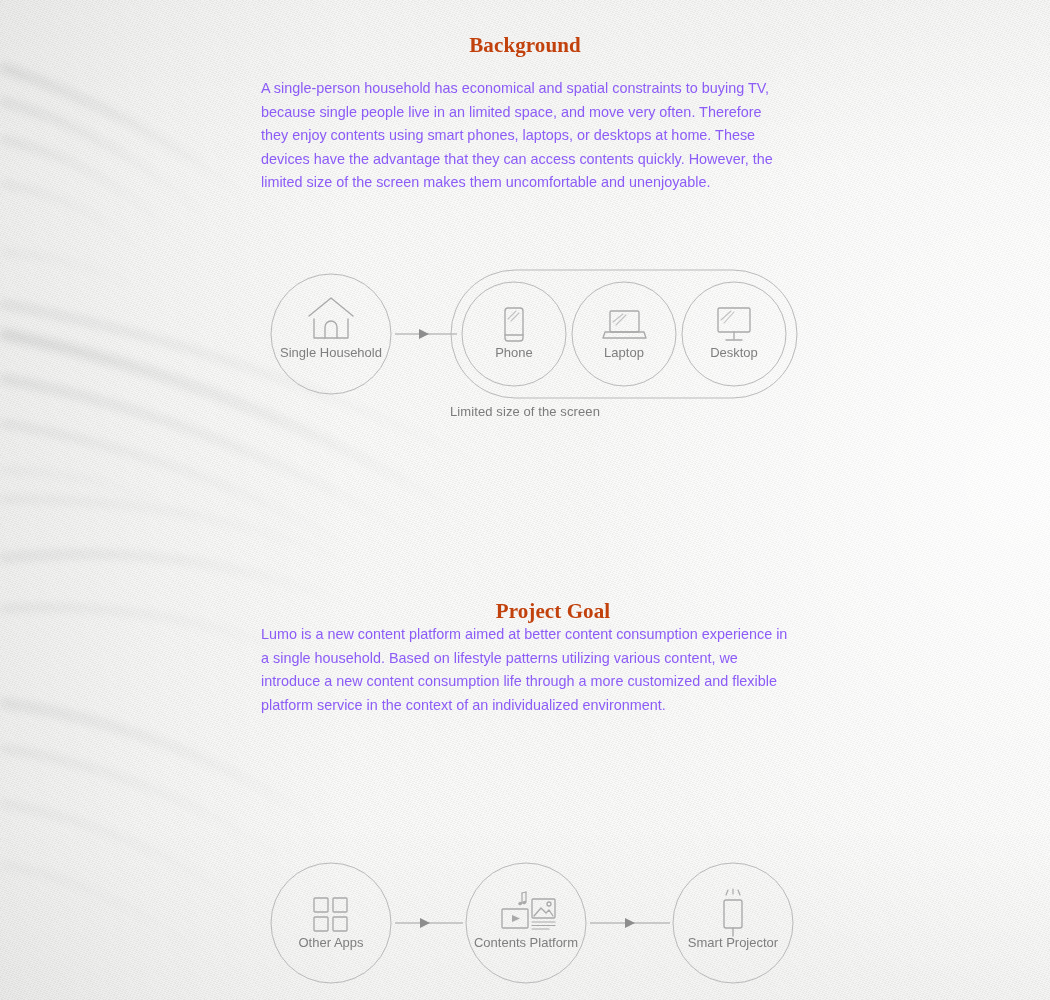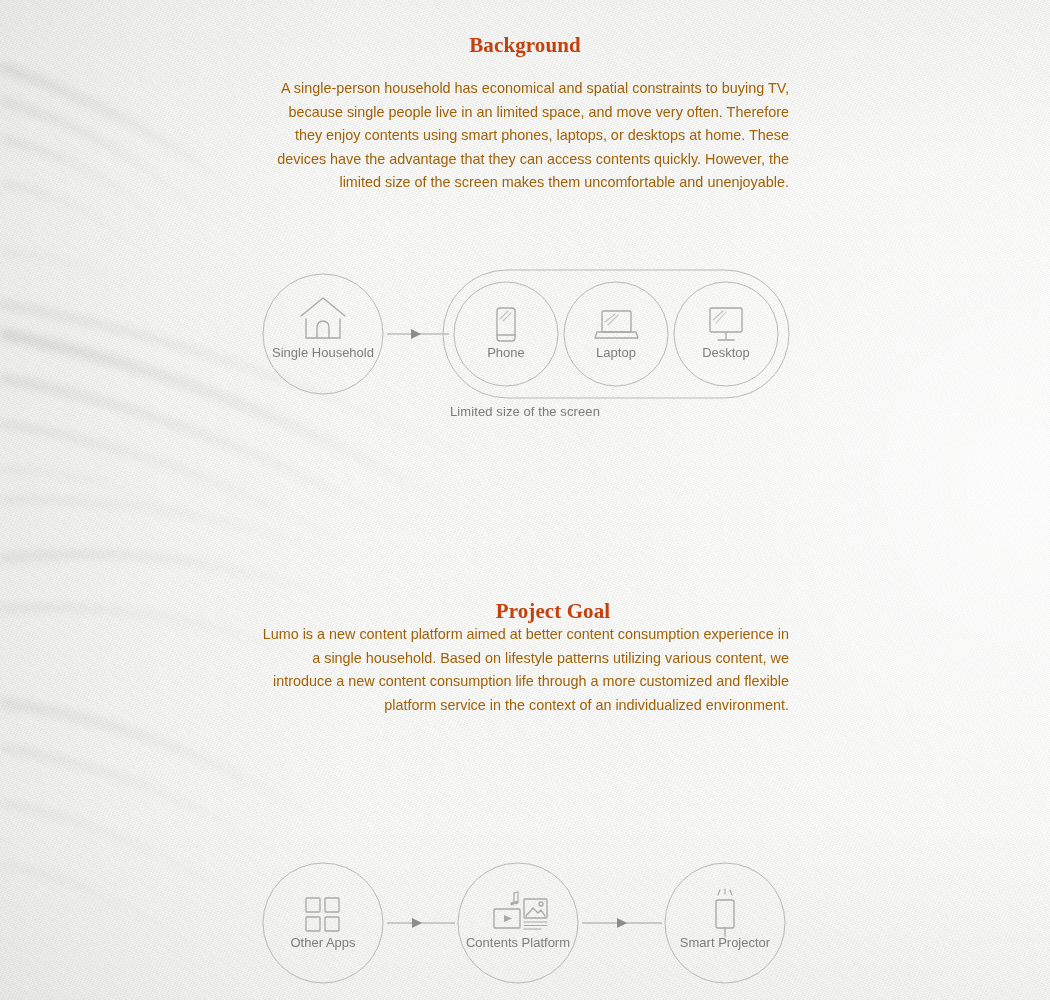--- a/index.html
+++ b/index.html
@@ -68,31 +68,32 @@
     font-weight: bold;
     font-size: 21px;
     letter-spacing: 0.1px;
     color: #c2410c;
   }
   .body-copy {
     position: absolute;
     left: 50%;
     transform: translateX(-50%);
     width: 528px;
-    text-align: right;
+    text-align: left;
     font-size: 14.4px;
     line-height: 23.5px;
-    color: #a16207;
+    color: #8b5cf6;
     font-family: "Liberation Sans", sans-serif;
   }
 
   .diagram {
     position: absolute;
     left: 0;
     width: 838px;
+    padding-left: 8px;
   }
   .diagram svg { display: block; }
 
   .caption {
     position: absolute;
     left: 0;
     width: 1050px;
     text-align: center;
     font-size: 13px;
     color: #7b7b7b;

